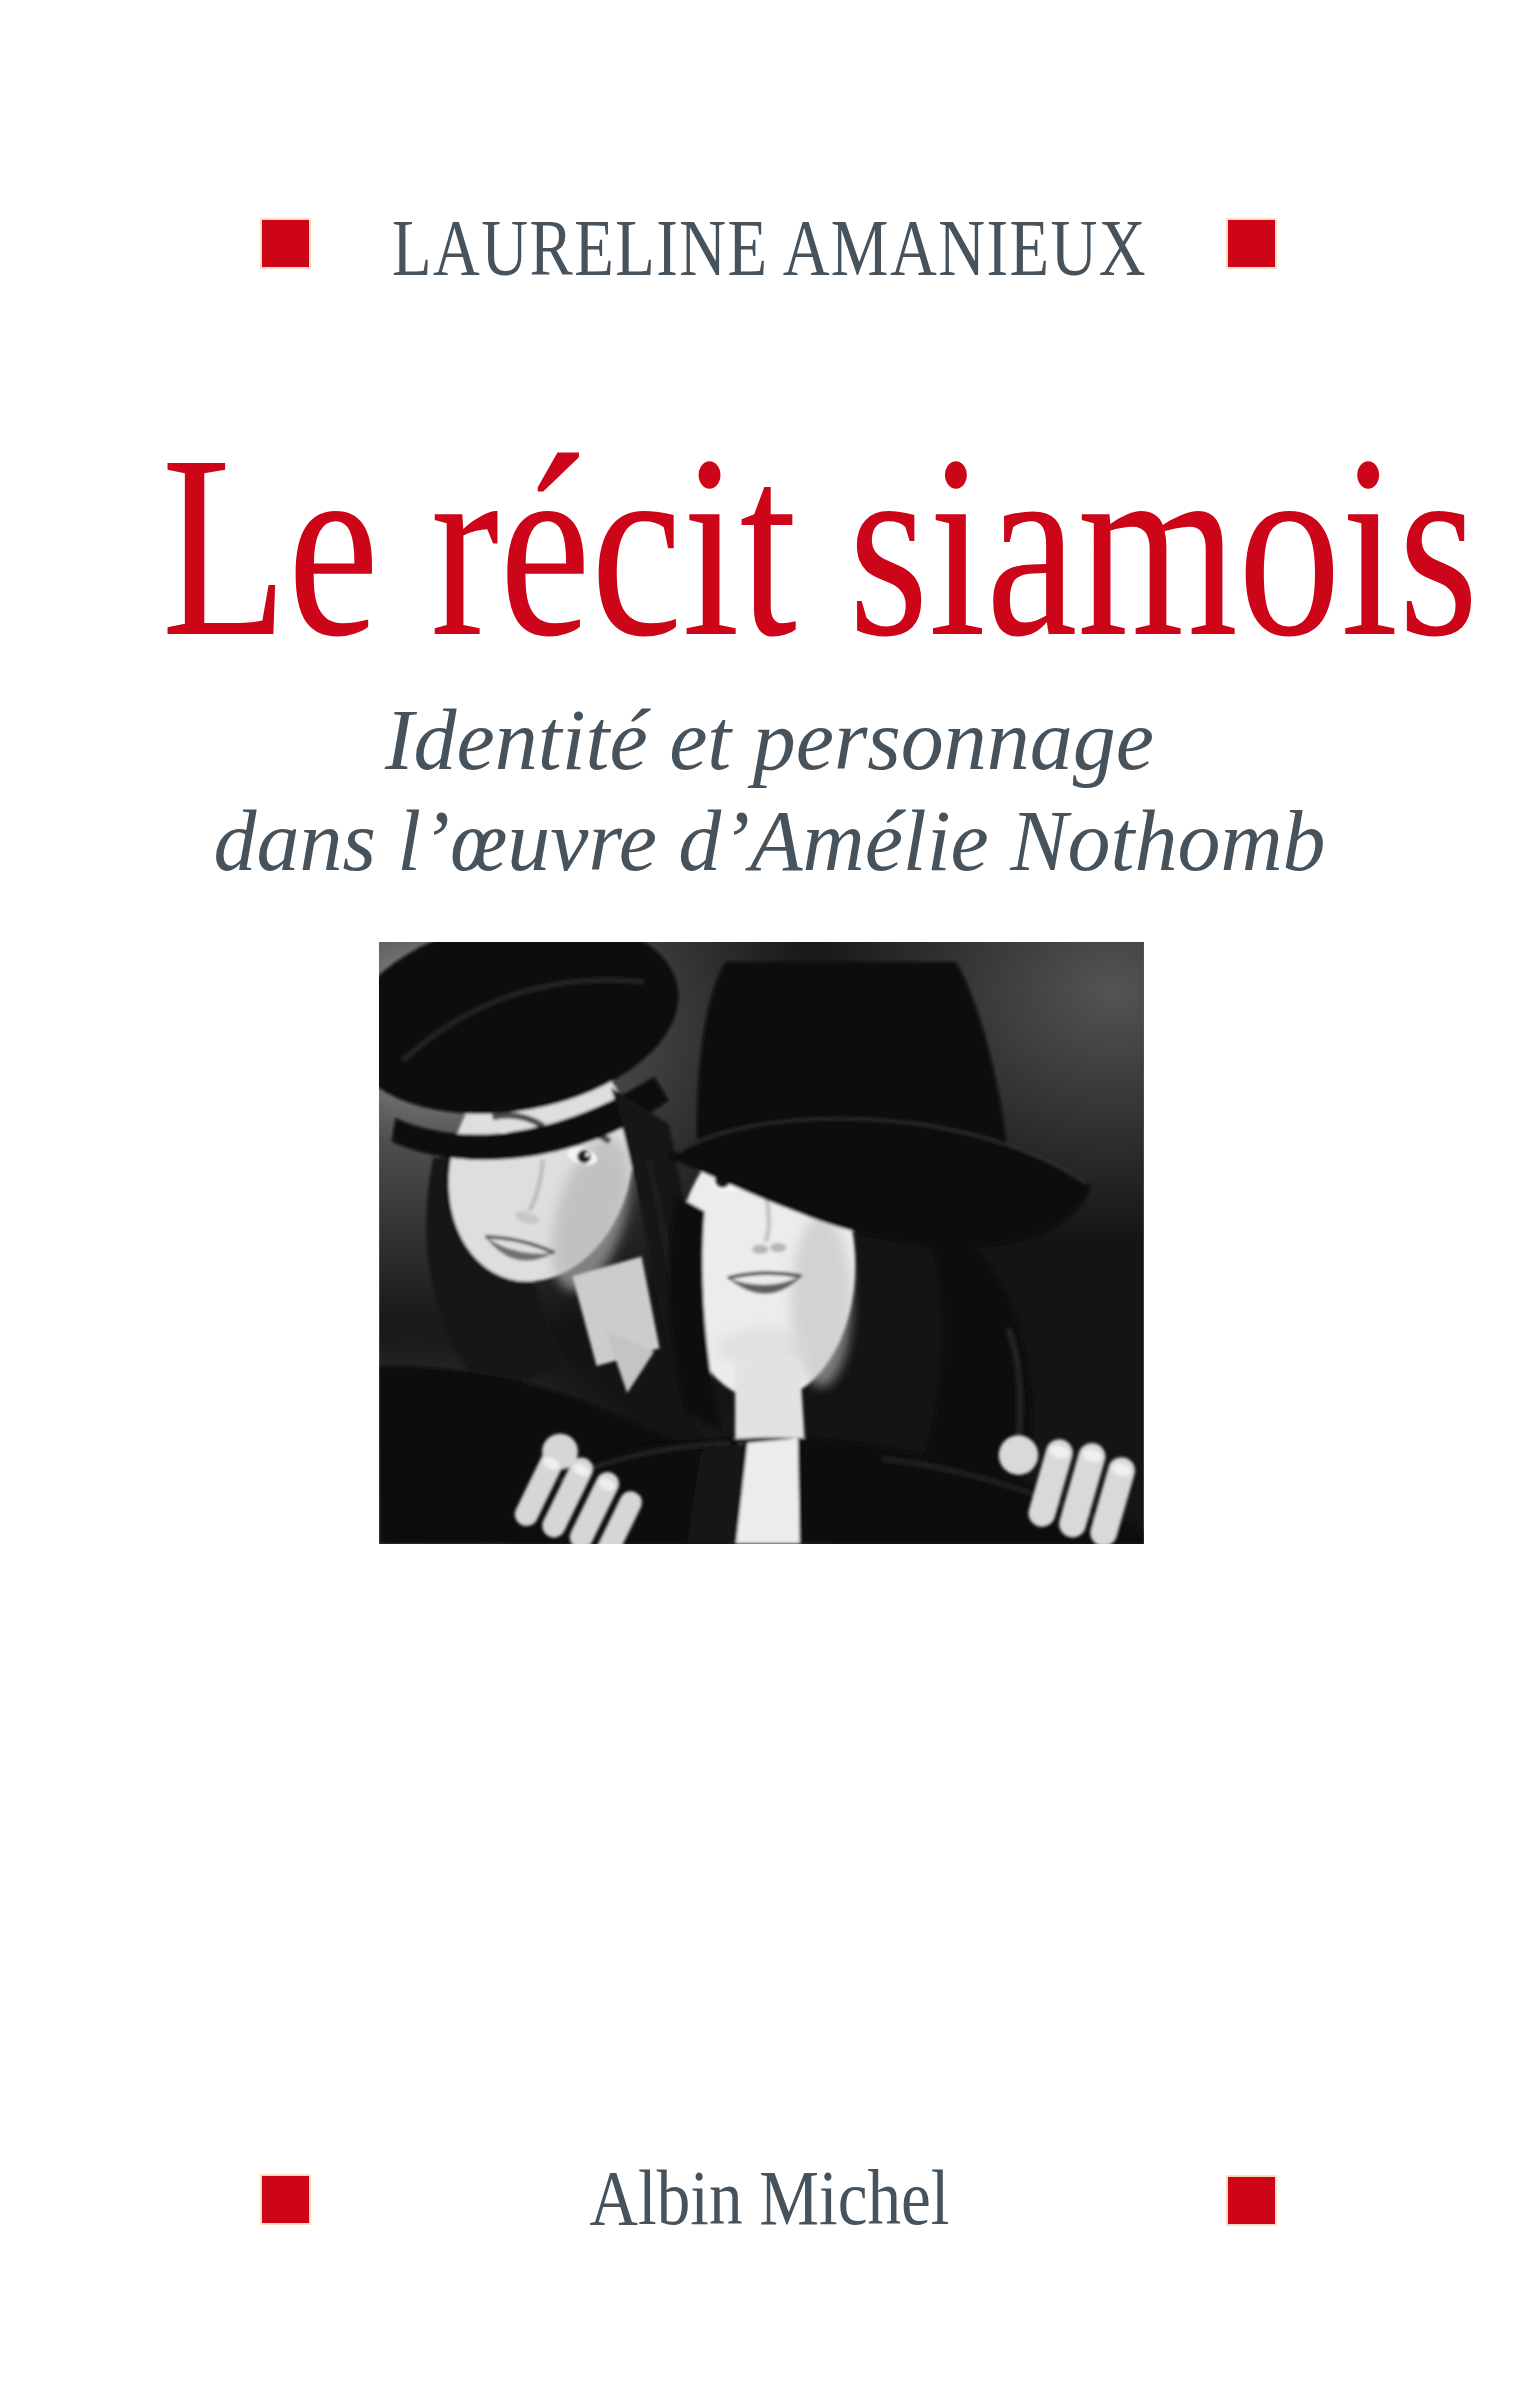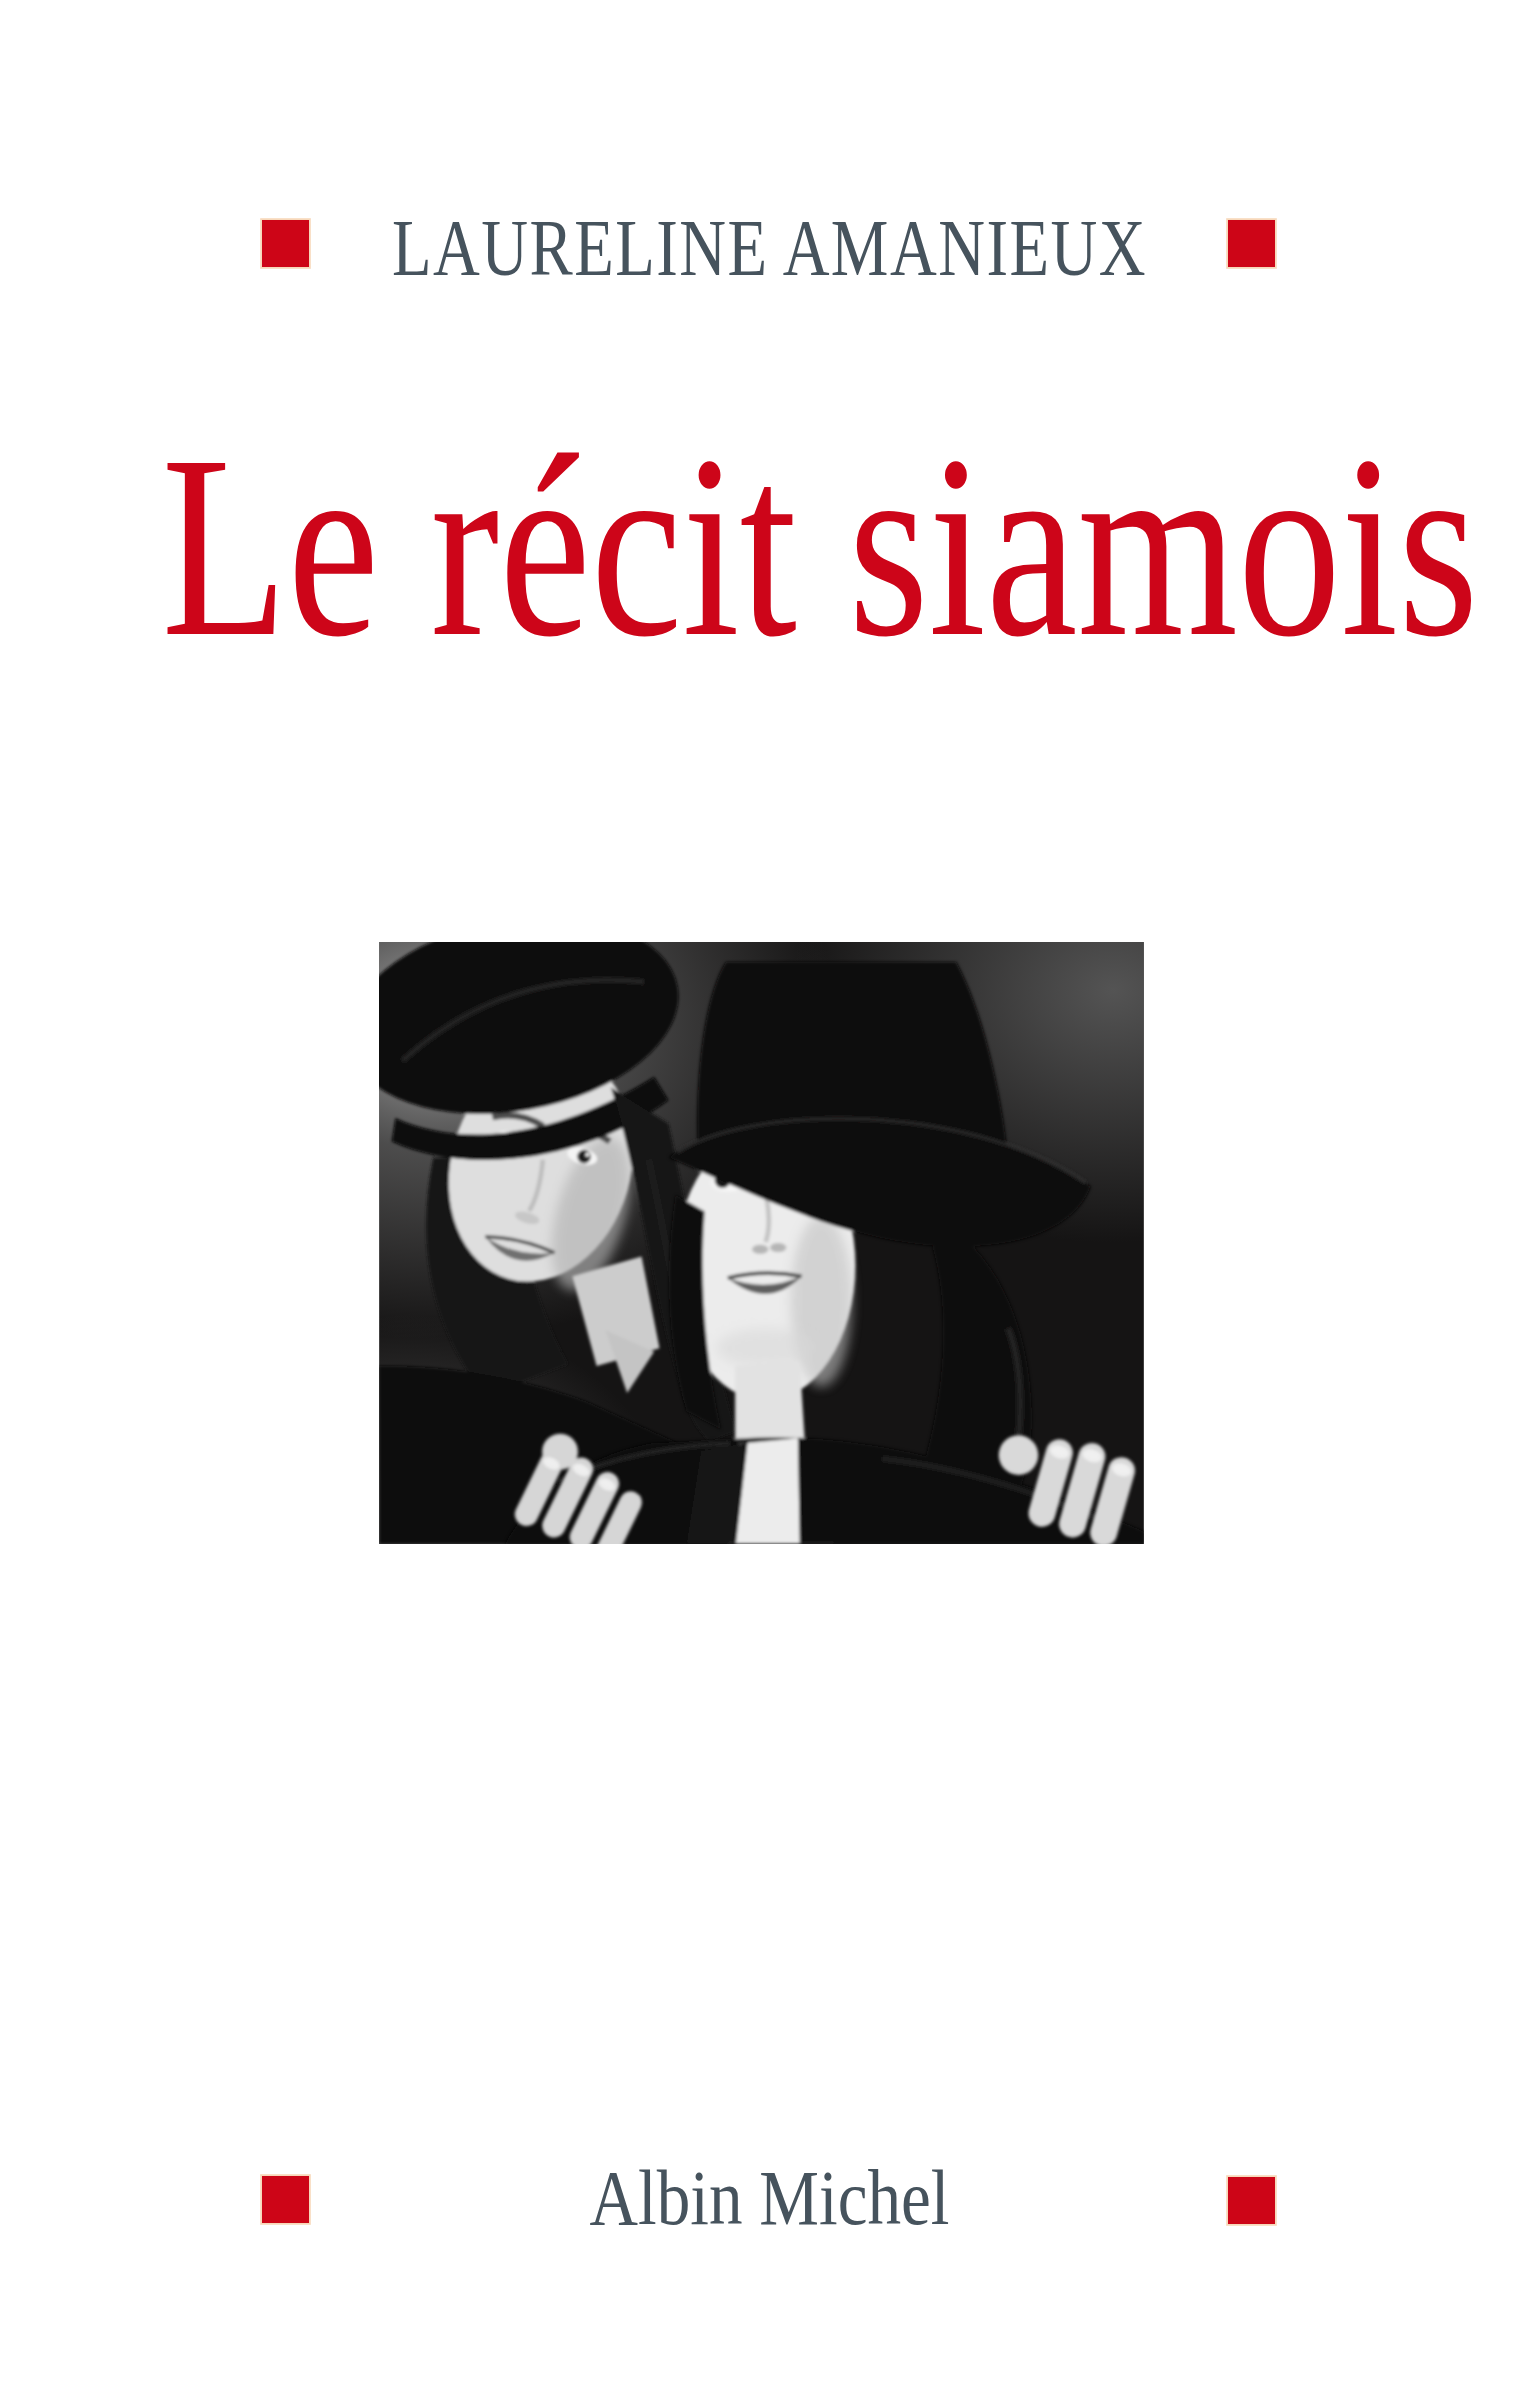--- a/index.html
+++ b/index.html
@@ -60,20 +60,24 @@
 
 <div class="page">
 
   <div class="sq tl"></div>
   <div class="sq tr"></div>
 
   <div class="author">LAURELINE AMANIEUX</div>
 
   <div class="title">Le récit siamois</div>
 
+  <div class="subtitle">
+    <div>Identité et personnage</div>
+    <div>dans l’œuvre d’Amélie Nothomb</div>
+  </div>
 
   <div class="photo">
     <svg viewBox="0 0 851 670" role="img" aria-label="Black-and-white photograph of two women wearing black hats; the rear woman rests her hands on the front woman's shoulders">
       <defs>
         <radialGradient id="cornerTL" cx="8%" cy="14%" r="52%">
           <stop offset="0%" stop-color="#b6b6b6"></stop>
           <stop offset="40%" stop-color="#7a7a7a" stop-opacity="0.55"></stop>
           <stop offset="100%" stop-color="#7a7a7a" stop-opacity="0"></stop>
         </radialGradient>
         <radialGradient id="cornerTR" cx="96%" cy="8%" r="42%">

